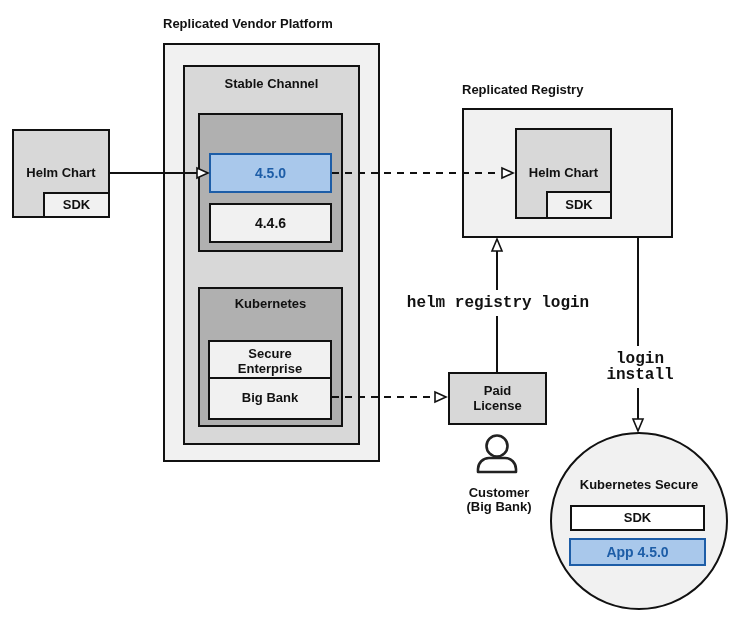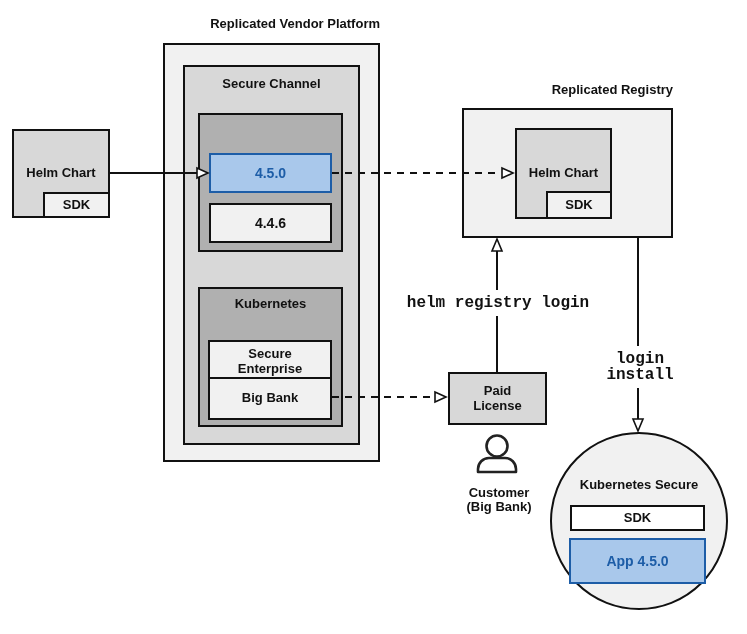--- a/index.html
+++ b/index.html
@@ -10,40 +10,40 @@
   .canvas{position:relative;width:747px;height:634px;background:#fff;overflow:hidden;
           font-family:"Liberation Sans",sans-serif;font-weight:700;color:#111;}
   .abs{position:absolute;box-sizing:border-box;}
   .box{border:2px solid var(--line);display:flex;align-items:center;justify-content:center;
        text-align:center;font-size:13px;line-height:1.15;}
   .fill-light{background:var(--bg-light);}
   .fill-medium{background:var(--bg-medium);}
   .fill-dark{background:var(--bg-dark);}
   .fill-white{background:#ffffff;}
   .fill-accent{background:var(--accent-fill);border-color:var(--accent-border);color:var(--accent-text);}
-  .group-title{font-size:13px;text-align:right;}
+  .group-title{font-size:13px;text-align:left;}
   .inner-title{position:absolute;left:0;right:0;text-align:center;font-size:13px;}
   .version{font-size:14px;}
   .cmd{position:absolute;font-family:"Liberation Mono","DejaVu Sans Mono",monospace;
        font-weight:700;font-size:16px;background:#fff;text-align:center;line-height:1;
        padding:5px 2px;z-index:30;}
   .circle{border:2px solid var(--line);border-radius:50%;}
   svg.overlay{position:absolute;left:0;top:0;z-index:20;pointer-events:none;}
   .lbl-2line{line-height:14px;font-size:13px;text-align:center;}
 </style>
 </head>
 <body>
 
 <div class="canvas">
 
   <div class="abs group-title" style="left:163px;top:16px;width:217px;">Replicated Vendor Platform</div>
   <div class="abs box fill-light" style="left:163px;top:43px;width:217px;height:419px;"></div>
 
   <div class="abs box fill-medium" style="left:183px;top:65px;width:177px;height:380px;"></div>
-  <div class="abs inner-title" style="left:183px;top:76px;width:177px;">Secure Channel</div>
+  <div class="abs inner-title" style="left:183px;top:76px;width:177px;">Stable Channel</div>
 
   <div class="abs box fill-dark" style="left:198px;top:113px;width:145px;height:139px;"></div>
 
   <div class="abs box fill-accent version" style="left:209px;top:153px;width:123px;height:40px;">4.5.0</div>
   <div class="abs box fill-light version" style="left:209px;top:203px;width:123px;height:40px;">4.4.6</div>
 
   <div class="abs box fill-dark" style="left:198px;top:287px;width:145px;height:140px;"></div>
   <div class="abs inner-title" style="left:198px;top:296px;width:145px;">Kubernetes</div>
 
   <div class="abs box fill-light" style="left:208px;top:320px;width:124px;height:43px;margin-top:20px;">
@@ -64,21 +64,21 @@
   </div>
 
   <div class="abs lbl-2line" style="left:453px;top:486px;width:92px;">
     <div>Customer</div>
     <div>(Big Bank)</div>
   </div>
 
   <div class="abs fill-light circle" style="left:550px;top:432px;width:178px;height:178px;"></div>
   <div class="abs inner-title" style="left:550px;top:477px;width:178px;">Kubernetes Secure</div>
   <div class="abs box fill-white" style="left:570px;top:505px;width:135px;height:26px;">SDK</div>
-  <div class="abs box fill-accent version" style="left:569px;top:538px;width:137px;height:46px;">App 4.5.0</div>
+  <div class="abs box fill-accent version" style="left:569px;top:538px;width:137px;height:28px;">App 4.5.0</div>
 
   <svg class="overlay" width="747" height="634" viewBox="0 0 747 634">
 
     <g>
       <line x1="110" y1="173" x2="197" y2="173" stroke="#111" stroke-width="2"></line>
       <polygon points="208,173 197,168 197,178" fill="#fff" stroke="#111" stroke-width="1.6"></polygon>
     </g>
 
     <g>
       <line x1="332" y1="173" x2="501" y2="173" stroke="#111" stroke-width="2" stroke-dasharray="7 6"></line>

